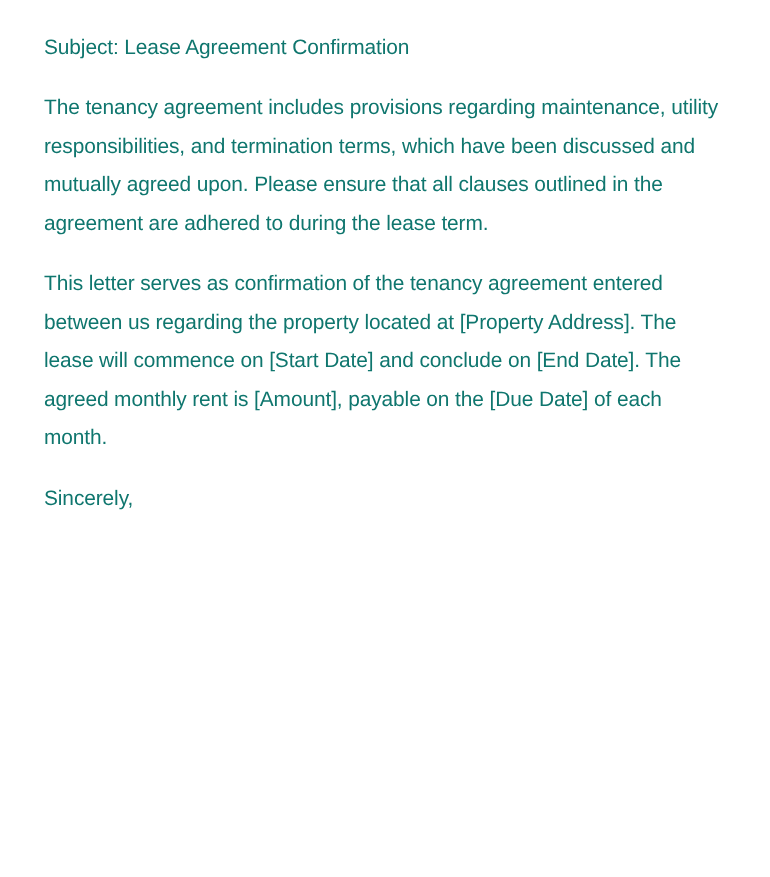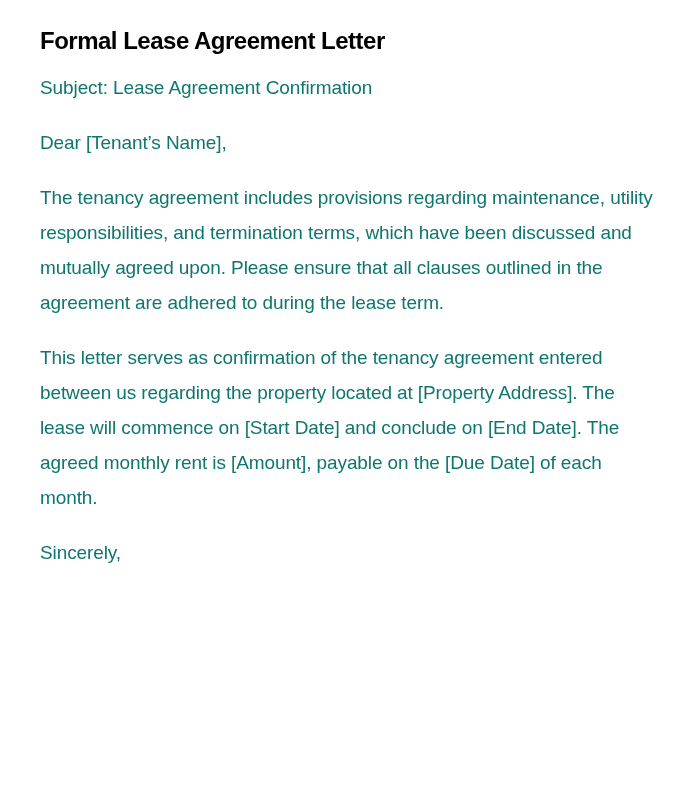--- a/index.html
+++ b/index.html
@@ -36,19 +36,17 @@
       color: #0f766e;
     }
     .para.single {
       margin-bottom: 20px;
     }
   </style>
 </head>
 <body>
 
 <div class="doc">
-  <h1 class="title">Formal Lease Agreement Letter</h1>
   <p class="para single">Subject: Lease Agreement Confirmation</p>
-  <p class="para single">Dear [Tenant’s Name],</p>
   <p class="para">The tenancy agreement includes provisions regarding maintenance, utility responsibilities, and termination terms, which have been discussed and mutually agreed upon. Please ensure that all clauses outlined in the agreement are adhered to during the lease term.</p>
   <p class="para">This letter serves as confirmation of the tenancy agreement entered between us regarding the property located at [Property Address]. The lease will commence on [Start Date] and conclude on [End Date]. The agreed monthly rent is [Amount], payable on the [Due Date] of each month.</p>
   <p class="para single">Sincerely,</p>
 </div>
 
 </body></html>

